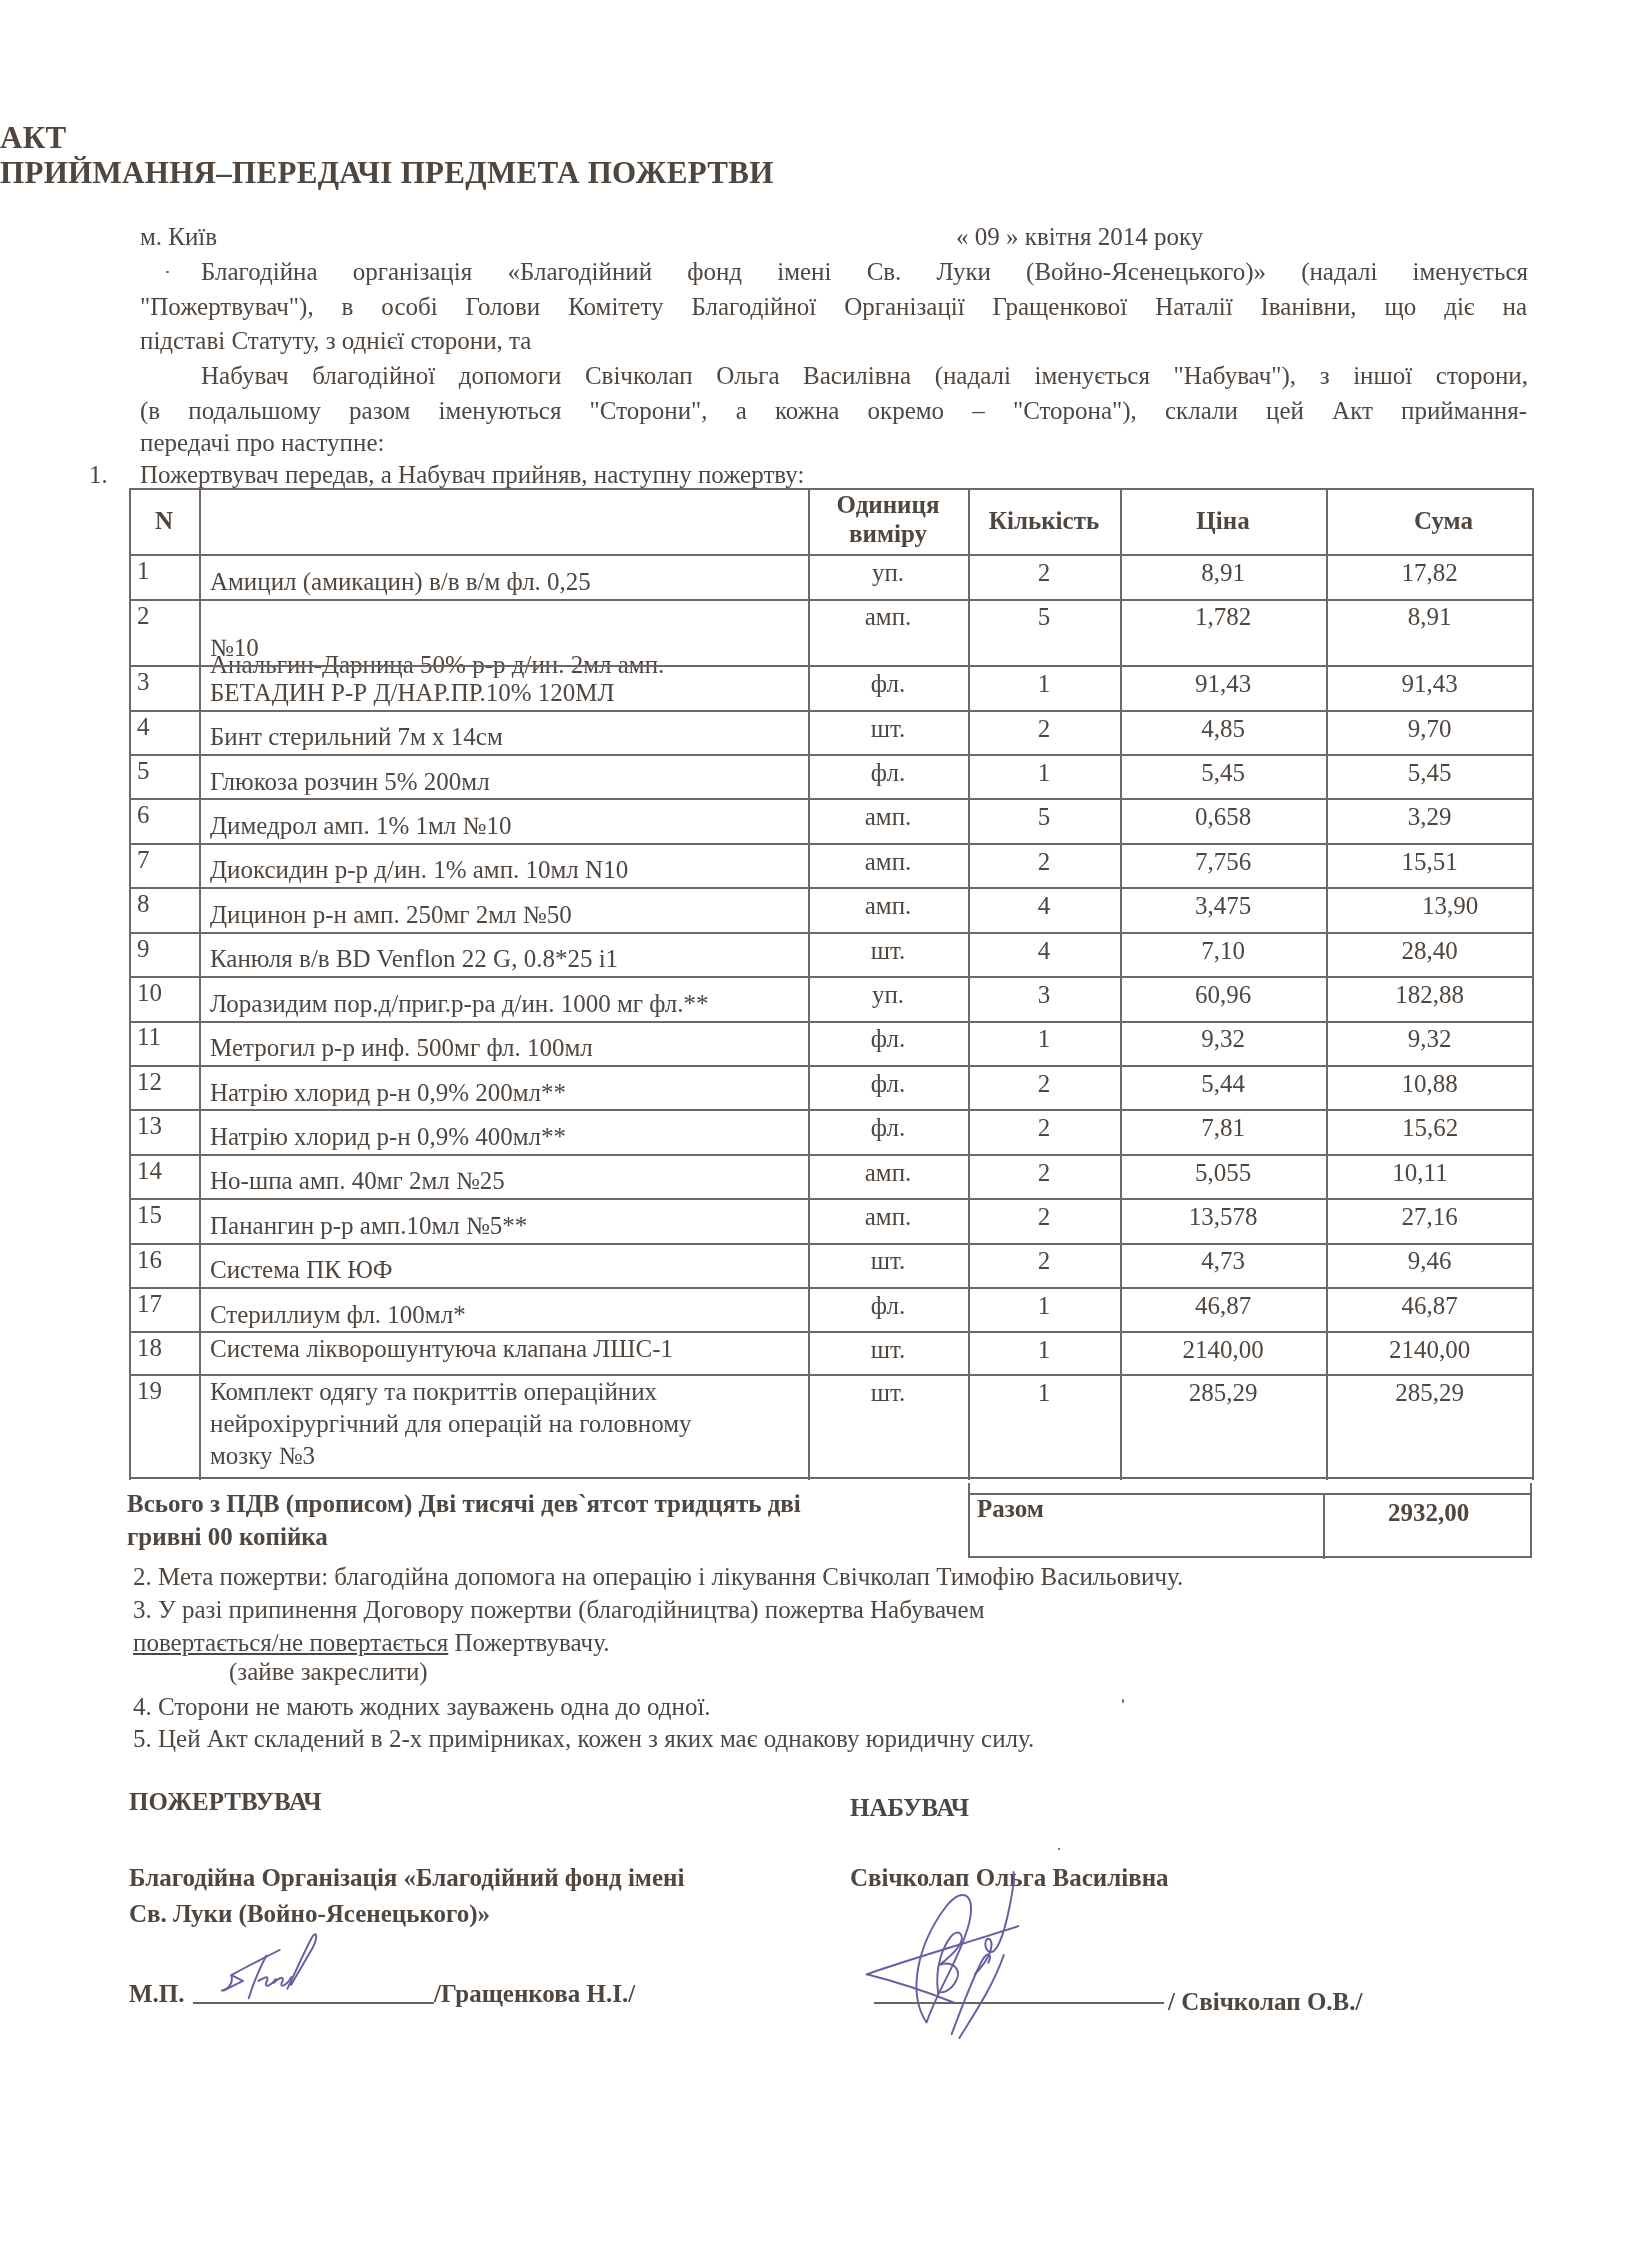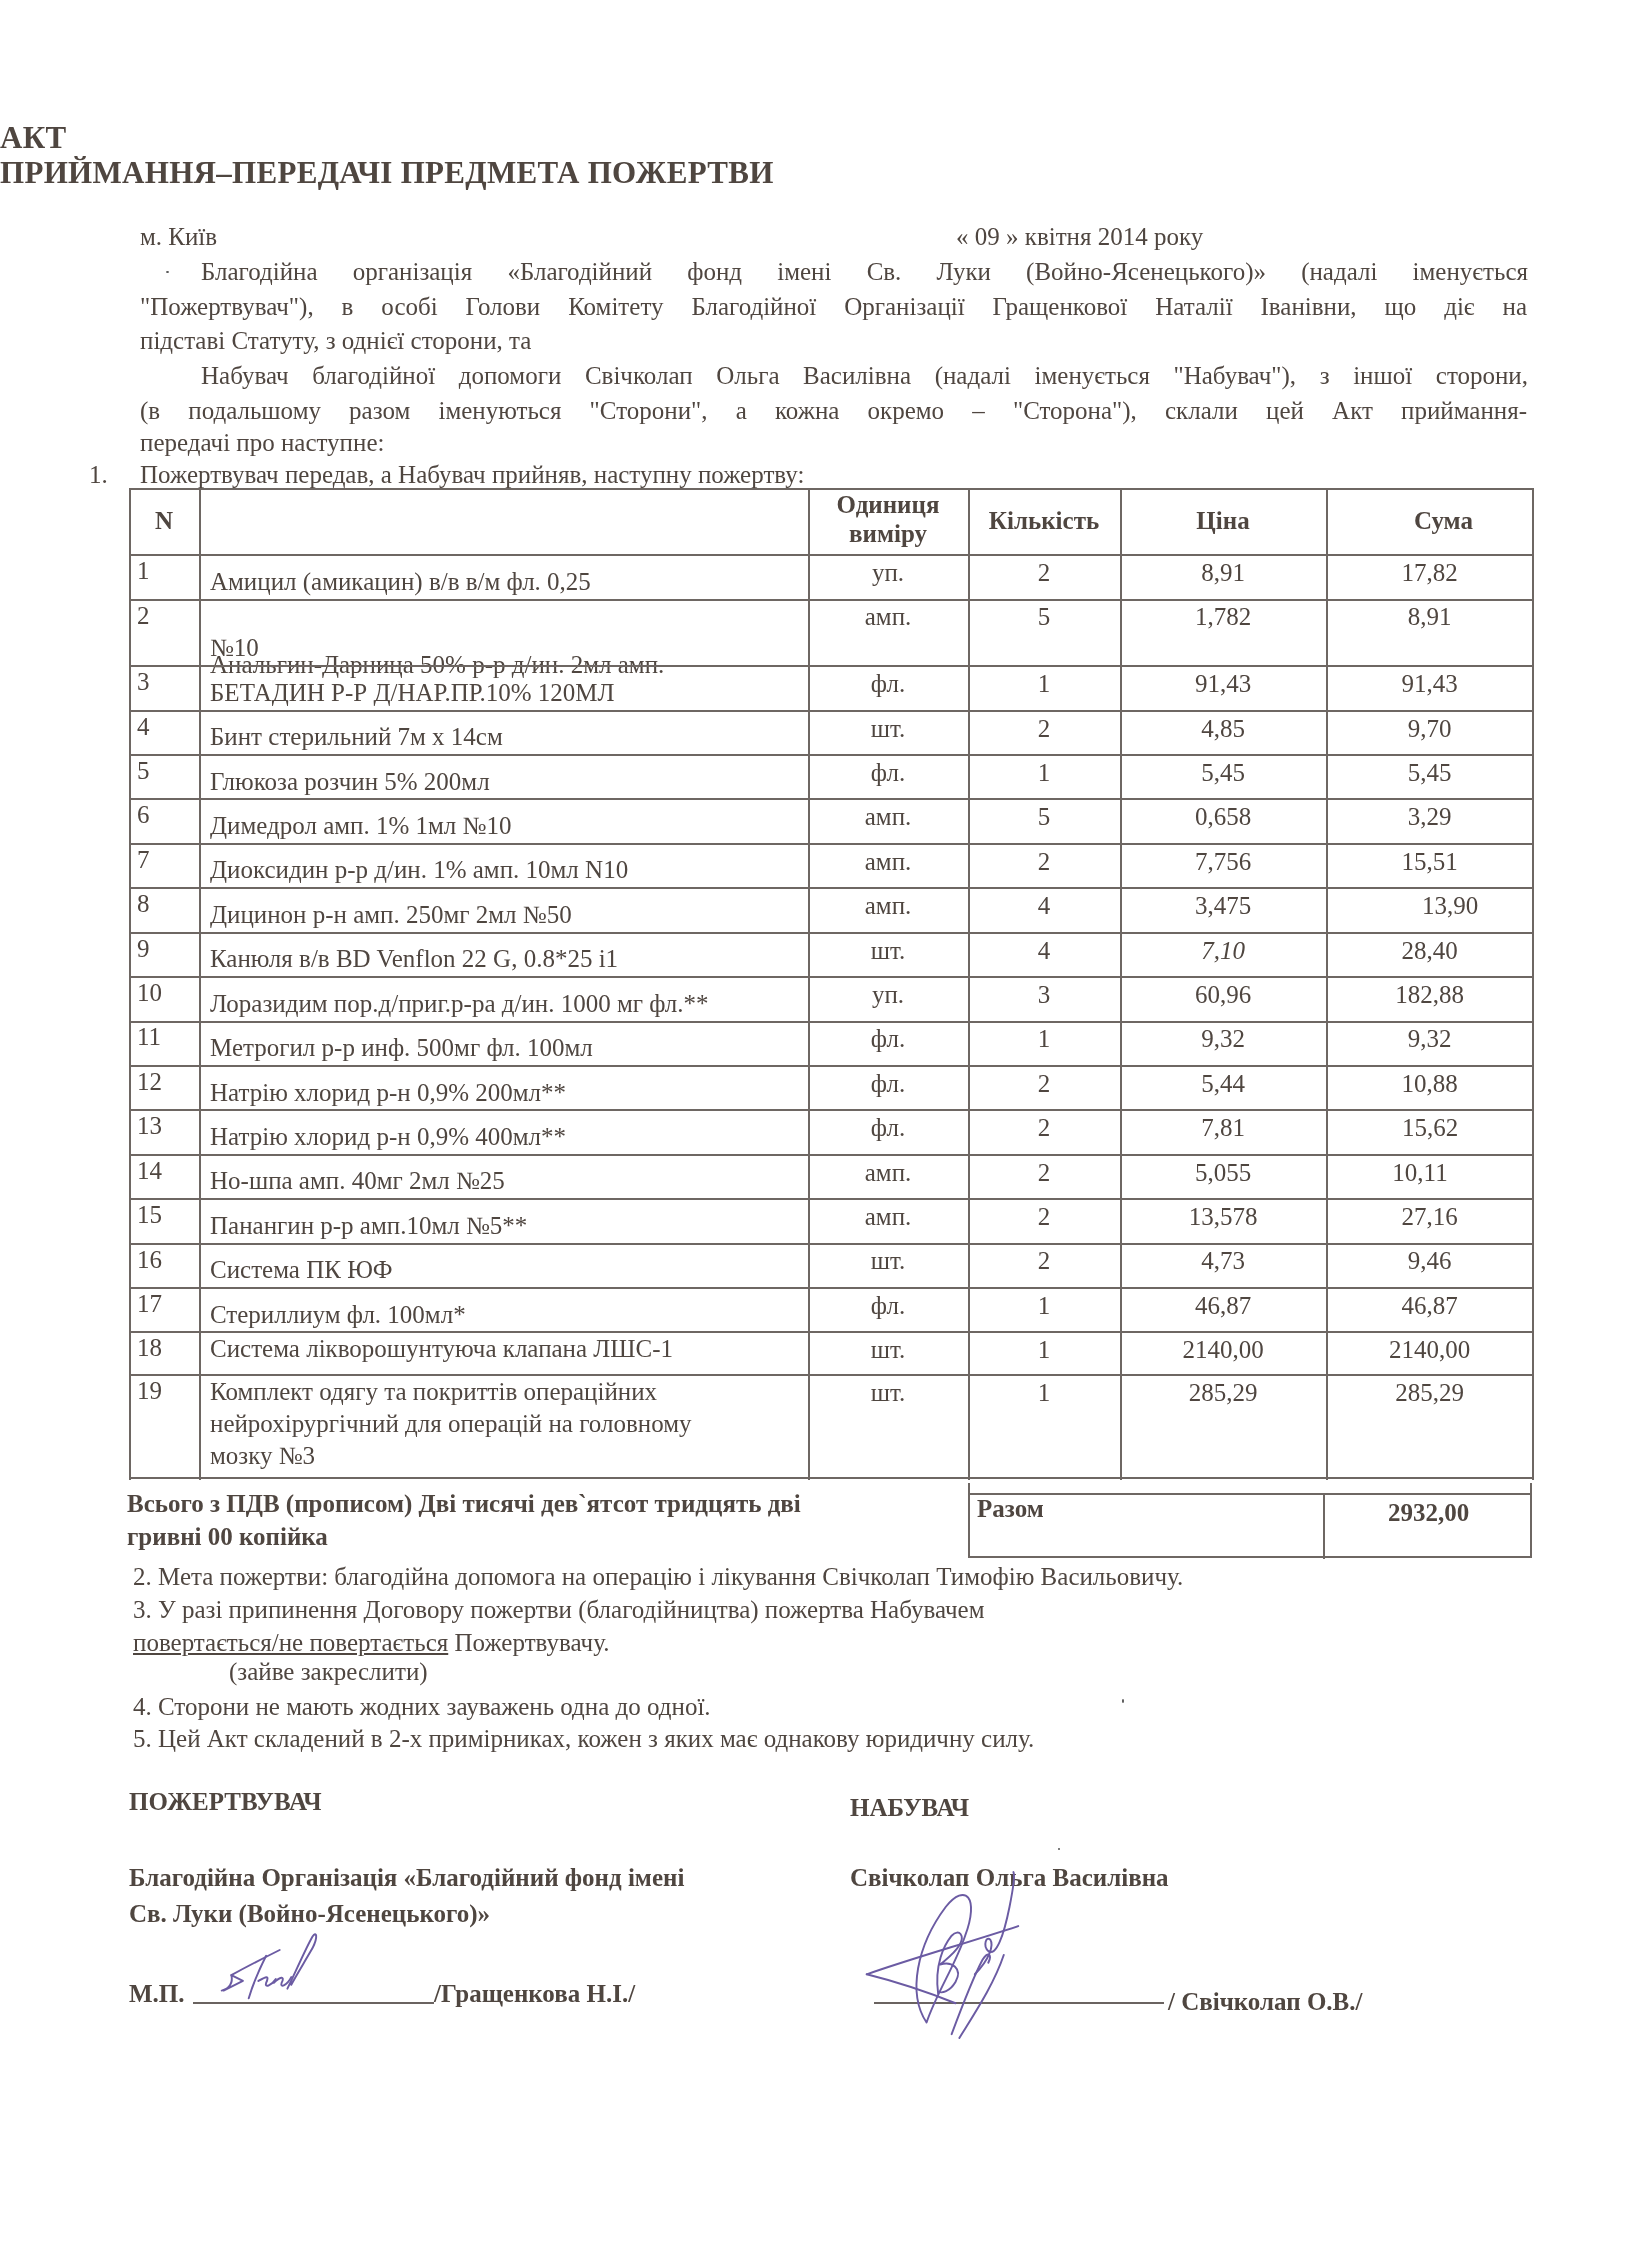--- a/index.html
+++ b/index.html
@@ -116,21 +116,21 @@
         <div class="cell c" style="left: 808px; width: 160px; top: 891px;">амп.</div>
         <div class="cell c" style="left: 968px; width: 152px; top: 891px;">4</div>
         <div class="cell c" style="left: 1120px; width: 206px; top: 891px;">3,475</div>
         <div class="cell c" style="left: 1326px; width: 248px; top: 891px;">13,90</div>
       </div>
       <div>
         <div class="cell " style="left: 137px; top: 934px;">9</div>
         <div class="cell " style="left: 210px; top: 944px;">Канюля в/в BD Venflon 22 G, 0.8*25 i1</div>
         <div class="cell c" style="left: 808px; width: 160px; top: 936px;">шт.</div>
         <div class="cell c" style="left: 968px; width: 152px; top: 936px;">4</div>
-        <div class="cell c" style="left: 1120px; width: 206px; top: 936px; font-style: italic;">7,10</div>
+        <div class="cell c" style="left: 1120px; width: 206px; top: 936px;">7,10</div>
         <div class="cell c" style="left: 1326px; width: 207px; top: 936px;">28,40</div>
       </div>
       <div>
         <div class="cell " style="left: 137px; top: 978px;">10</div>
         <div class="cell " style="left: 210px; top: 989px;">Лоразидим пор.д/приг.р-ра д/ин. 1000 мг фл.**</div>
         <div class="cell c" style="left: 808px; width: 160px; top: 980px;">уп.</div>
         <div class="cell c" style="left: 968px; width: 152px; top: 980px;">3</div>
         <div class="cell c" style="left: 1120px; width: 206px; top: 980px;">60,96</div>
         <div class="cell c" style="left: 1326px; width: 207px; top: 980px;">182,88</div>
       </div>

